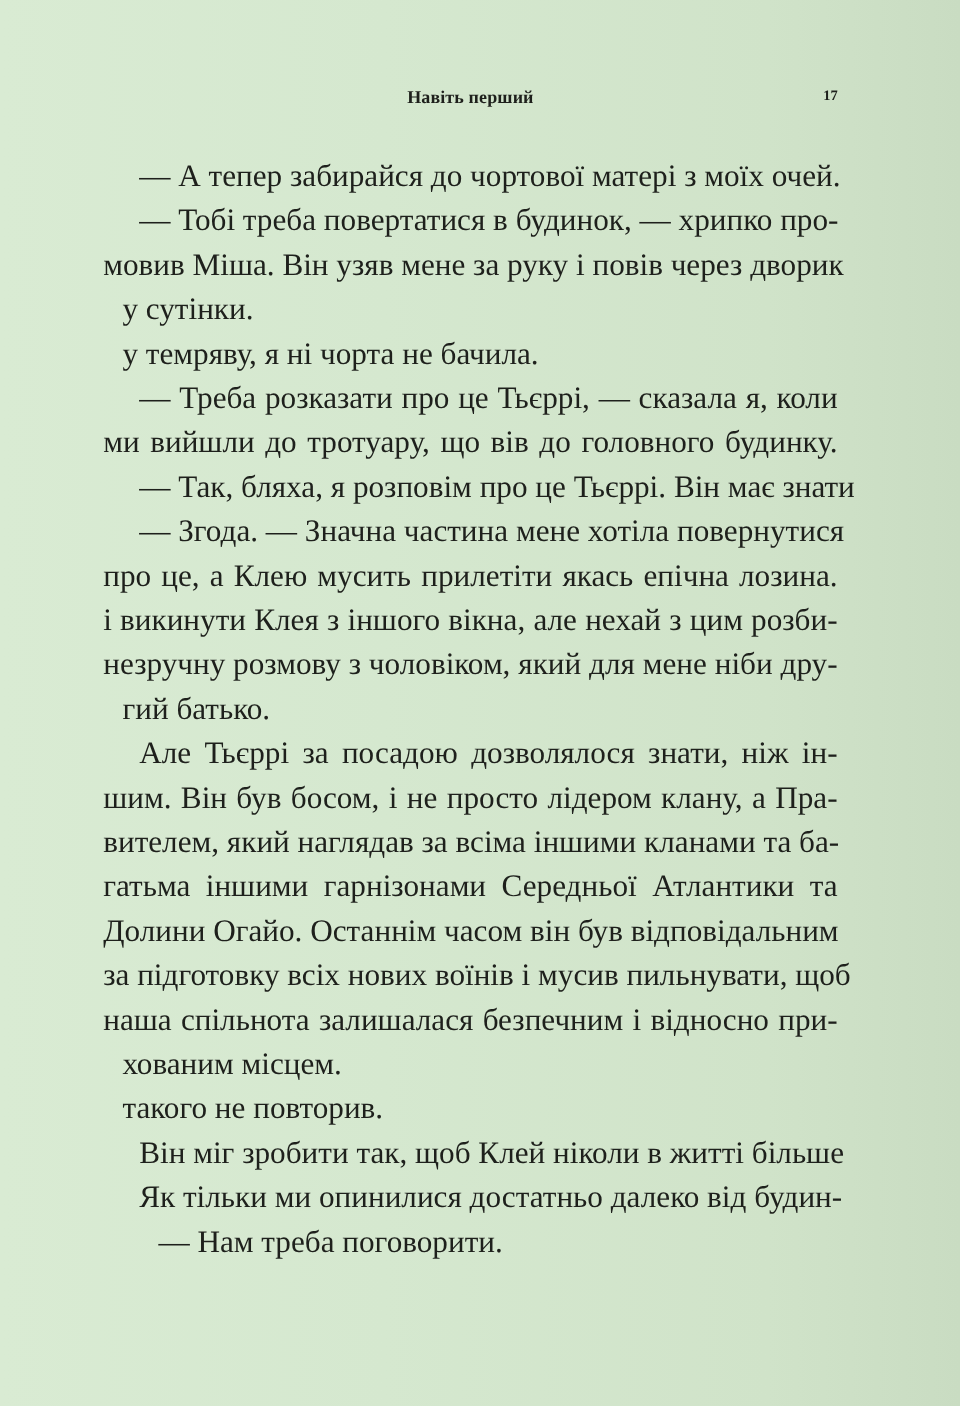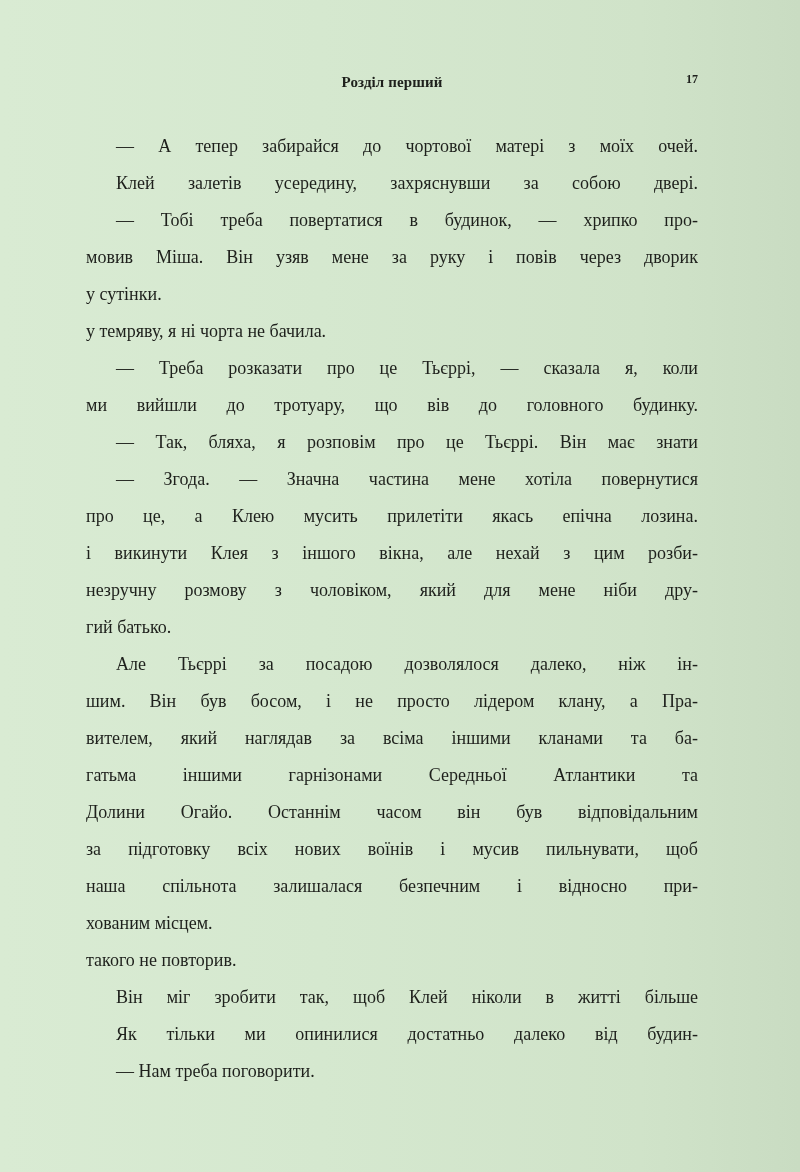--- a/index.html
+++ b/index.html
@@ -18,50 +18,49 @@
     font-size: 15px; font-weight: bold; letter-spacing: 0.1px;
   }
   .page-number {
     position: absolute; right: 0; top: -2px;
     font-size: 12px; font-weight: bold;
   }
   .body-text {
     position: absolute; top: 128px; left: 86px; width: 612px;
   }
   .line {
-    height: 37px; line-height: 37px; font-size: 18px;
+    height: 37px; line-height: 37px; font-size: 26px;
     white-space: nowrap; text-align: justify; text-align-last: justify;
   }
   .line.indent { padding-left: 30px; }
-  .line.last { text-align-last: left; }
+  .line.last { text-align-last: left; margin-left: 16px; }
 </style>
 </head>
 <body>
 
 <div class="header">
-  <div class="running-title">Розділ перший</div>
+  <div class="running-title">Навіть перший</div>
   <div class="page-number">17</div>
 </div>
 
 <div class="body-text" id="body-text">
     <div class="line indent">— А тепер забирайся до чортової матері з моїх очей.</div>
-    <div class="line indent">Клей залетів усередину, захряснувши за собою двері.</div>
     <div class="line indent">— Тобі треба повертатися в будинок, — хрипко про-</div>
     <div class="line">мовив Міша. Він узяв мене за руку і повів через дворик</div>
     <div class="line last">у сутінки.</div>
     <div class="line last">у темряву, я ні чорта не бачила.</div>
     <div class="line indent">— Треба розказати про це Тьєррі, — сказала я, коли</div>
     <div class="line">ми вийшли до тротуару, що вів до головного будинку.</div>
     <div class="line indent">— Так, бляха, я розповім про це Тьєррі. Він має знати</div>
     <div class="line indent">— Згода. — Значна частина мене хотіла повернутися</div>
     <div class="line">про це, а Клею мусить прилетіти якась епічна лозина.</div>
     <div class="line">і викинути Клея з іншого вікна, але нехай з цим розби-</div>
     <div class="line">незручну розмову з чоловіком, який для мене ніби дру-</div>
     <div class="line last">гий батько.</div>
-    <div class="line indent">Але Тьєррі за посадою дозволялося далеко, ніж ін-</div>
+    <div class="line indent">Але Тьєррі за посадою дозволялося знати, ніж ін-</div>
     <div class="line">шим. Він був босом, і не просто лідером клану, а Пра-</div>
     <div class="line">вителем, який наглядав за всіма іншими кланами та ба-</div>
     <div class="line">гатьма іншими гарнізонами Середньої Атлантики та</div>
     <div class="line">Долини Огайо. Останнім часом він був відповідальним</div>
     <div class="line">за підготовку всіх нових воїнів і мусив пильнувати, щоб</div>
     <div class="line">наша спільнота залишалася безпечним і відносно при-</div>
     <div class="line last">хованим місцем.</div>
     <div class="line last">такого не повторив.</div>
     <div class="line indent">Він міг зробити так, щоб Клей ніколи в житті більше</div>
     <div class="line indent">Як тільки ми опинилися достатньо далеко від будин-</div>

